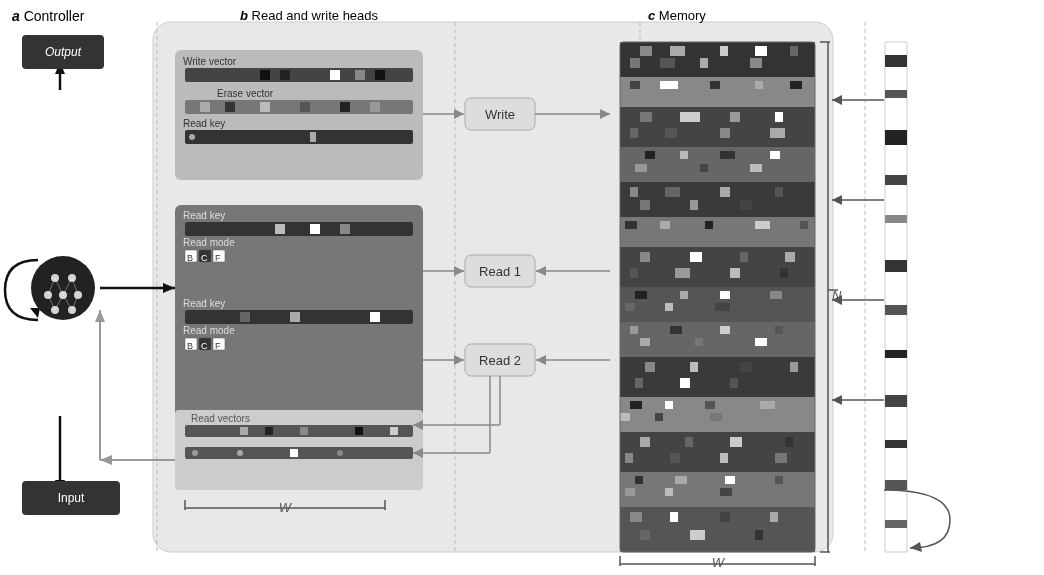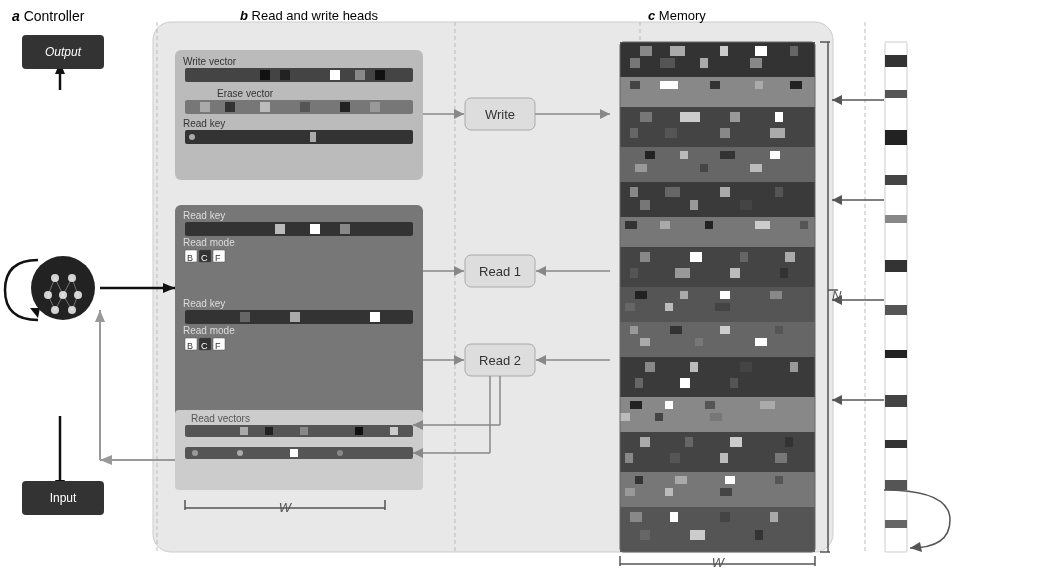--- a/index.html
+++ b/index.html
@@ -373,21 +373,21 @@
 
   <div style="position:absolute; top:8px; left:648px; font-size:13px;">
     <b style="font-style:italic; font-weight:bold;">c</b> <span>Memory</span>
   </div>
 
 
   <div style="position:absolute; top:35px; left:22px; width:82px; height:34px; background:#333; color:white; display:flex; align-items:center; justify-content:center; font-size:12px; border-radius:4px;font-style:italic;">
     <span>Output</span>
   </div>
 
-  <div style="position:absolute; bottom:60px; left:22px; width:82px; height:34px; background:#333; color:white; display:flex; align-items:center; justify-content:center; font-size:12px; border-radius:4px;">
+  <div style="position:absolute; bottom:60px; left:22px; width:98px; height:34px; background:#333; color:white; display:flex; align-items:center; justify-content:center; font-size:12px; border-radius:4px;">
     <span>Input</span>
   </div>
 
   <div style="position:absolute; top:56px; left:183px; font-size:10px; color:#333;">
     <span>Write vector</span>
   </div>
   <div style="position:absolute; top:88px; left:183px; font-size:10px; color:#333;padding-left:34px;">
     <span>Erase vector</span>
   </div>
   <div style="position:absolute; top:118px; left:183px; font-size:10px; color:#333;">

